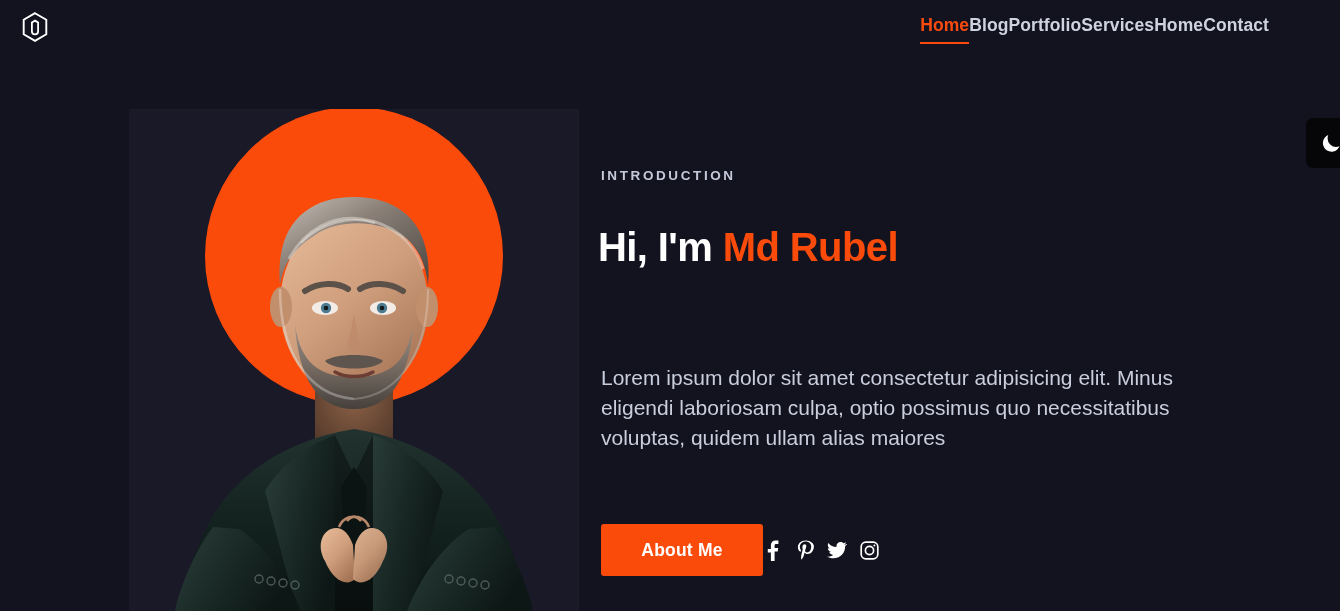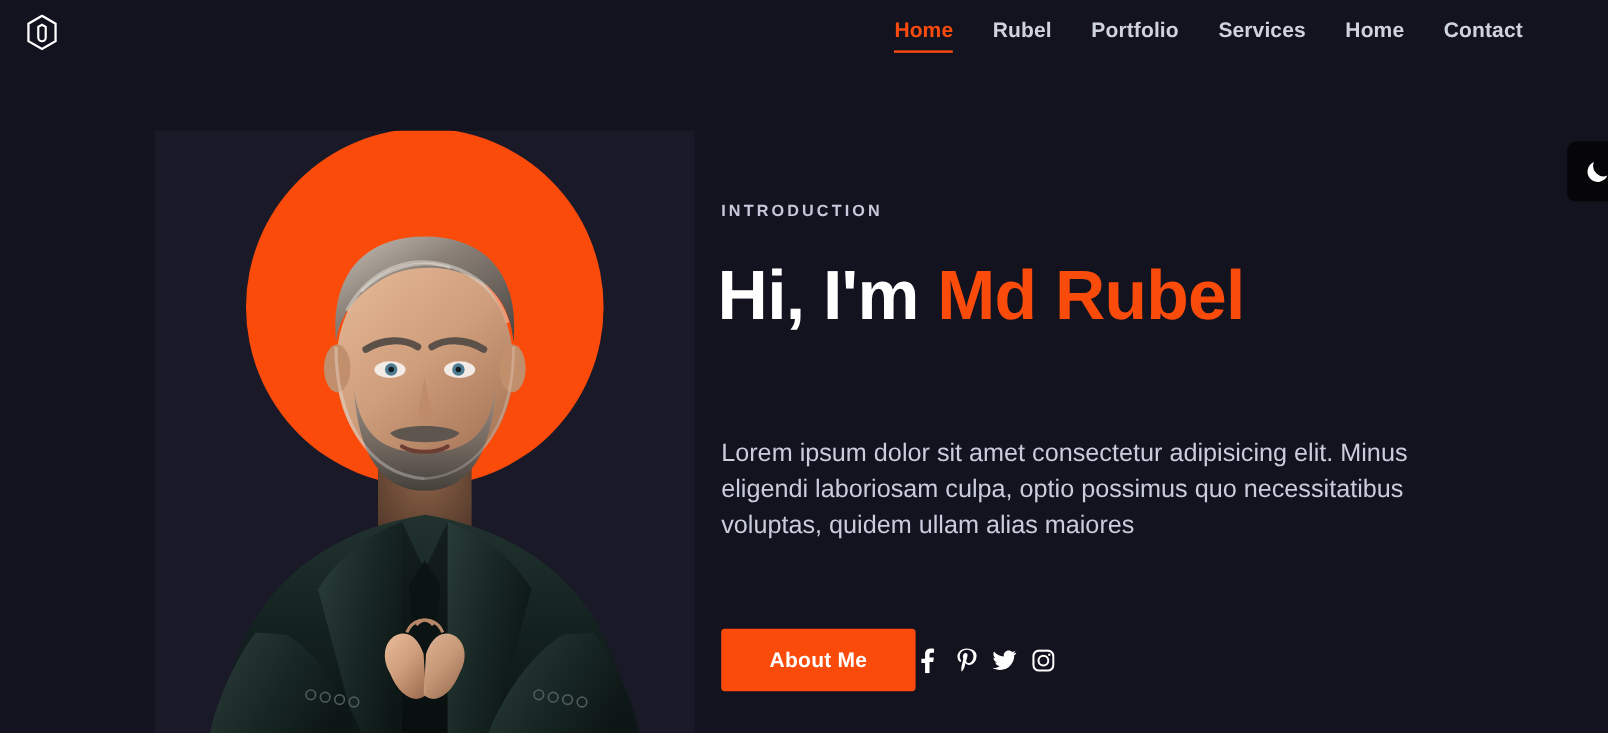--- a/index.html
+++ b/index.html
@@ -12,21 +12,21 @@
   .page { position:relative; width:1340px; height:611px; background:#131320; }
 
   
   .header {
     position:absolute; top:0; left:0; width:1340px; height:54px;
     display:flex; align-items:center; justify-content:space-between;
     padding:0 71px 0 18px;
     z-index:20;
   }
   .logo { width:34px; height:34px; display:flex; align-items:center; justify-content:center; }
-  .nav { display:flex; align-items:flex-start; gap:33px; }
+  .nav { display:flex; align-items:flex-start; }
   .nav-item {
     position:relative;
     font-size:17.5px;
     font-weight:bold;
     color:#cfd3e0;
     letter-spacing:.1px;
     line-height:1;
     padding-bottom:3px;
     cursor:pointer;
     white-space:nowrap;
@@ -58,21 +58,21 @@
   .content { position:absolute; left:585px; top:0; width:700px; }
   .eyebrow {
     position:absolute; top:168px; left:0;
     font-size:13.5px; font-weight:bold;
     letter-spacing:2.6px;
     color:#c5c9d9;
     text-transform:uppercase;
   }
   .headline {
     position:absolute; top:210px; left:-3px;
-    font-size:58px; font-weight:bold;
+    font-size:40px; font-weight:bold;
     line-height:74px;
     color:#ffffff;
     letter-spacing:-.6px;
     white-space:nowrap;
   }
   .headline .accent { color:#fb4b0b; }
   .caret {
     display:inline-block; width:3px; height:46px;
     background:#d8d8de; vertical-align:-7px; margin-left:5px;
   }
@@ -116,21 +116,21 @@
 
     <div class="logo">
       <svg width="26" height="30" viewBox="0 0 26 30" fill="none">
         <path d="M13 1.2 24.3 7.7v14.6L13 28.8 1.7 22.3V7.7L13 1.2Z" stroke="#ffffff" stroke-width="1.9" fill="none"></path>
         <path d="M13 8.6 16.1 10.4v8.9a3.1 3.1 0 0 1-6.2 0v-8.9L13 8.6Z" stroke="#ffffff" stroke-width="1.8" fill="none"></path>
       </svg>
     </div>
 
     <nav class="nav">
       <a class="nav-item active">Home</a>
-      <a class="nav-item">Rubel</a>
+      <a class="nav-item">Blog</a>
       <a class="nav-item">Portfolio</a>
       <a class="nav-item">Services</a>
       <a class="nav-item">Home</a>
       <a class="nav-item">Contact</a>
     </nav>
 
   </header>
 
   <section class="hero">
 

